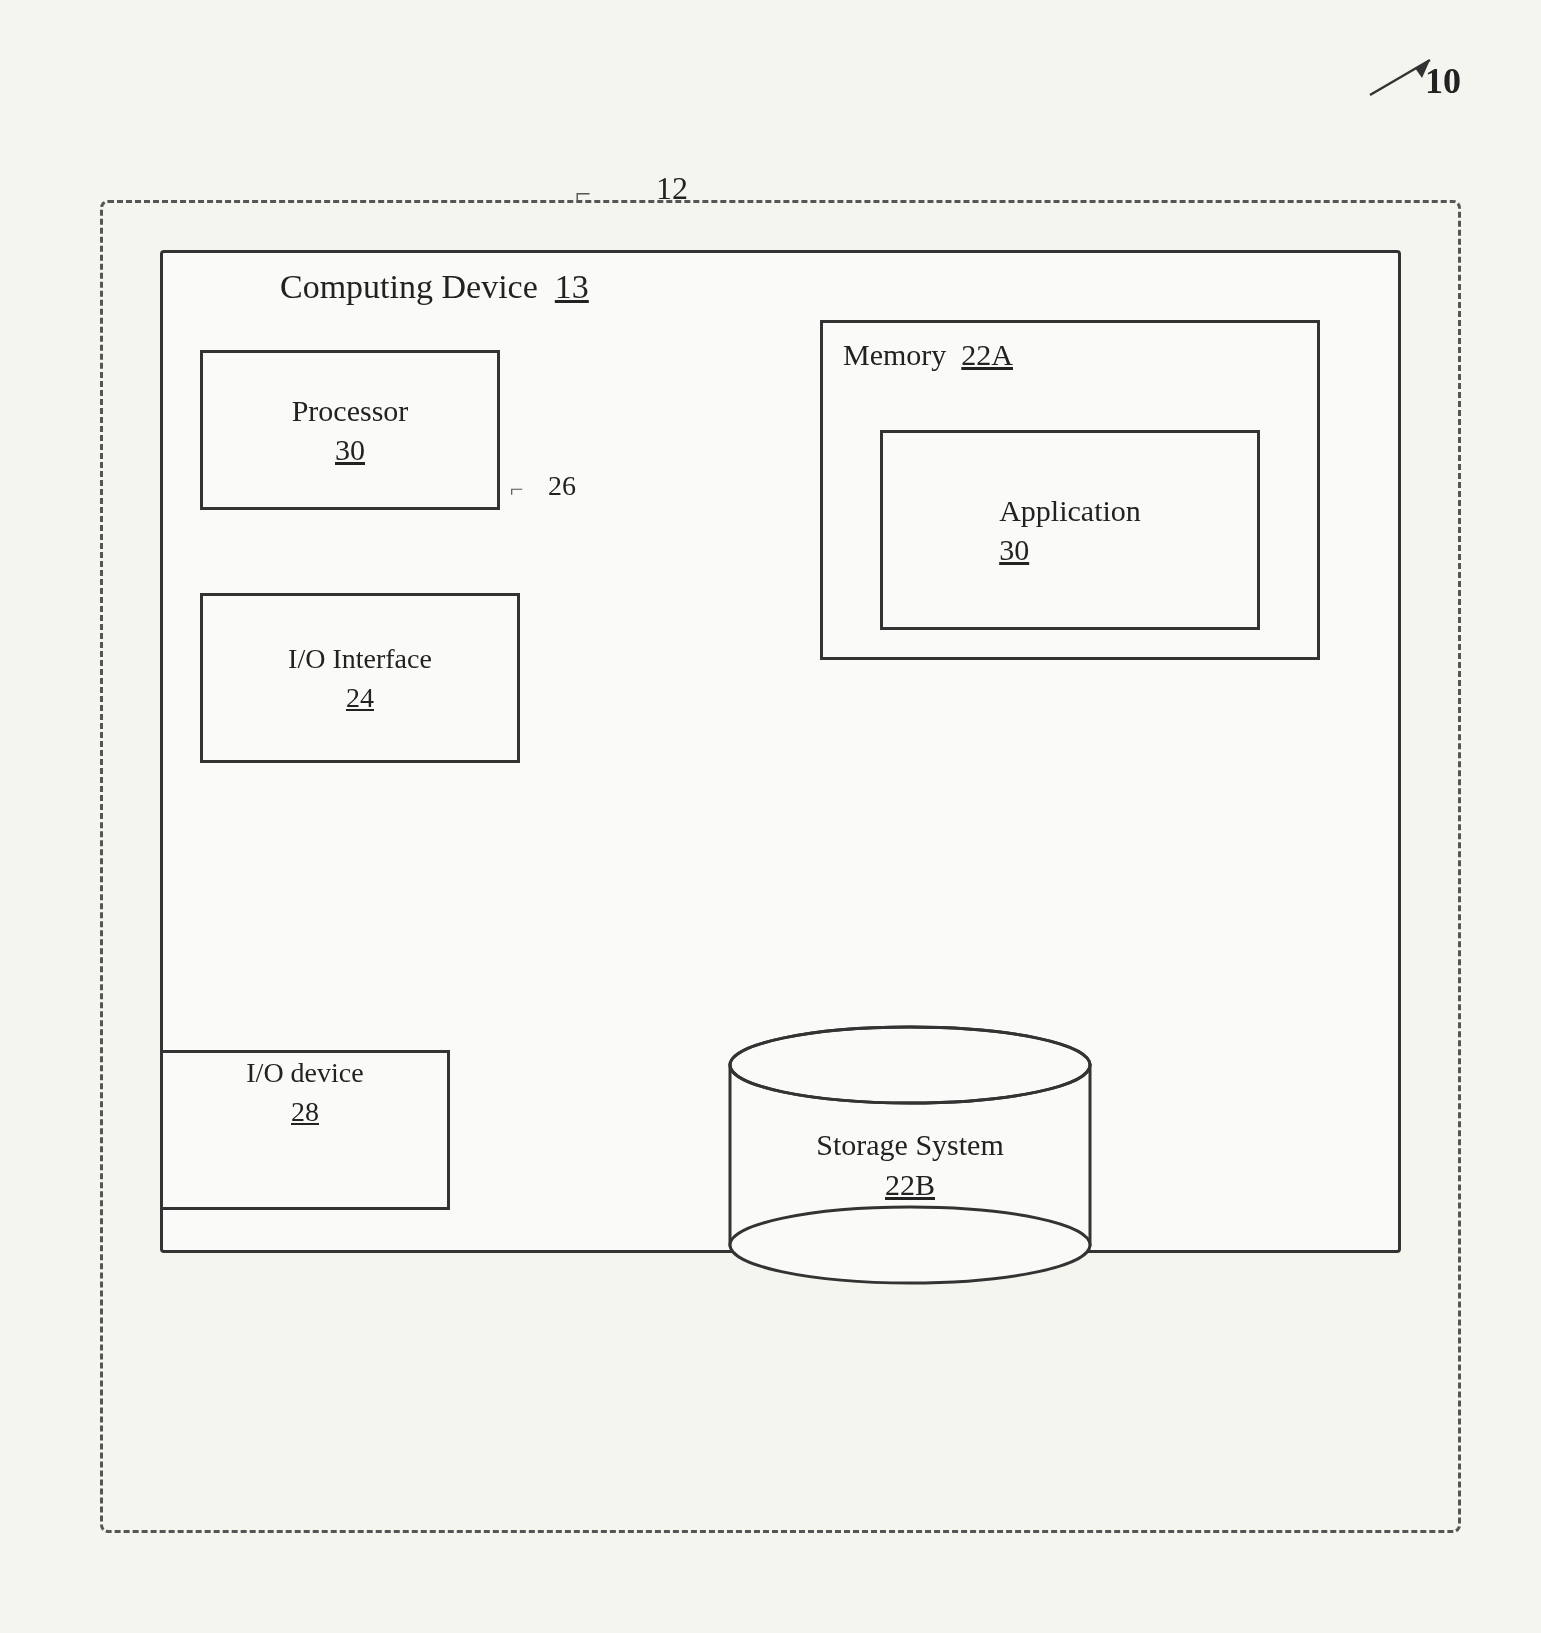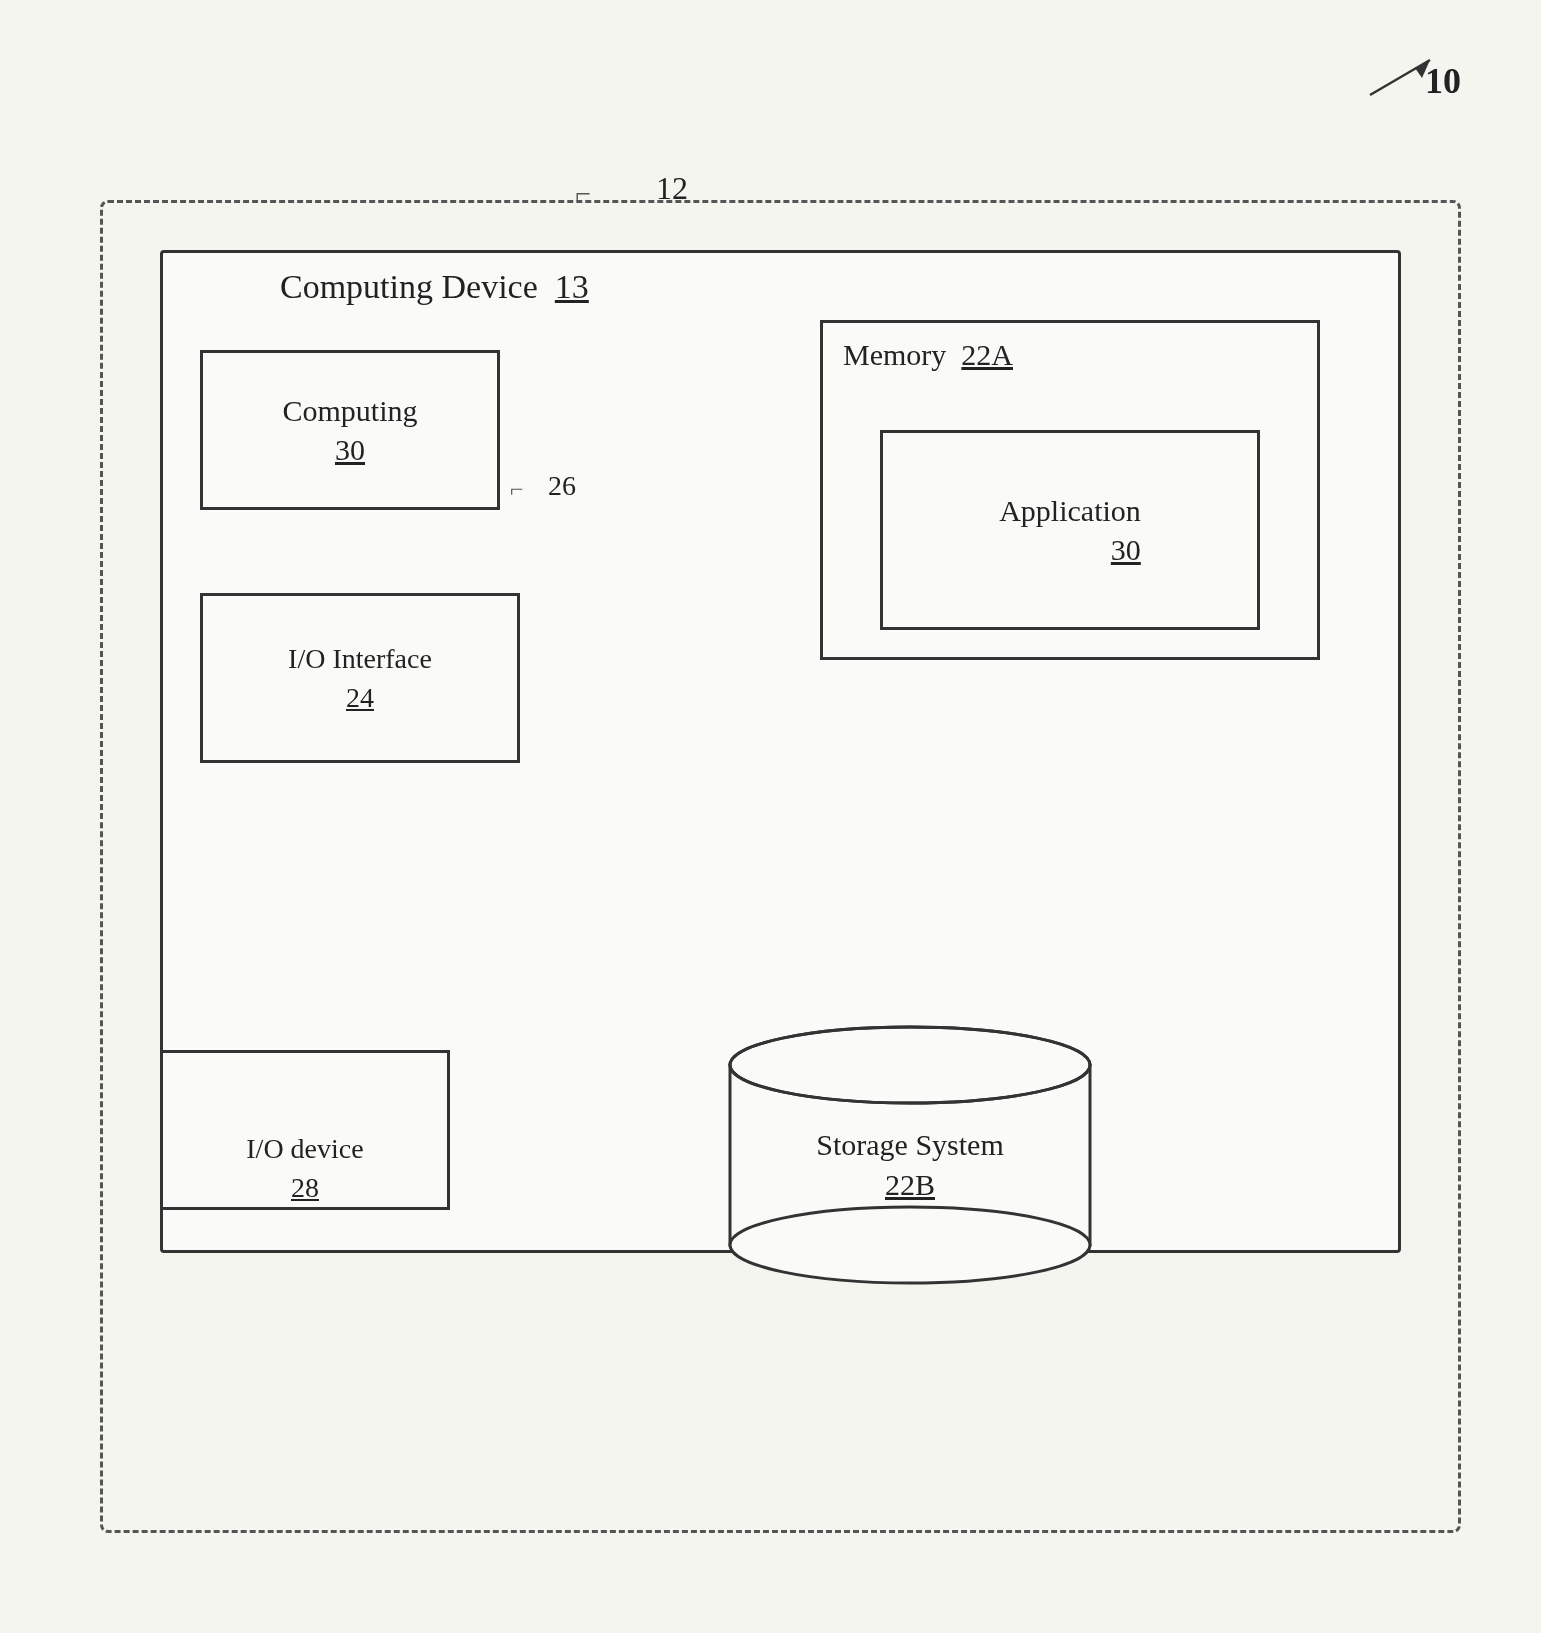--- a/index.html
+++ b/index.html
@@ -116,21 +116,21 @@
       border: 3px solid #333;
       background: #fafaf8;
       display: flex;
       flex-direction: column;
       align-items: center;
       justify-content: center;
     }
     .application-label {
       font-size: 30px;
       color: #222;
-      text-align: right;
+      text-align: left;
       line-height: 1.3;
     }
 
     
     .io-interface-box {
       position: absolute;
       top: 580px;
       left: 200px;
       width: 320px;
       height: 170px;
@@ -154,21 +154,21 @@
       position: absolute;
       top: 1050px;
       left: 160px;
       width: 290px;
       height: 160px;
       border: 3px solid #333;
       background: #fafaf8;
       display: flex;
       flex-direction: column;
       align-items: center;
-      justify-content: flex-end;
+      justify-content: flex-start;
     }
     .io-device-label {
       font-size: 28px;
       color: #222;
       text-align: center;
       line-height: 1.4;
     }
 
     
     .storage-system {
@@ -244,21 +244,21 @@
 <div class="outer-dashed"></div>
 
 <div class="computing-device"></div>
 
 <div class="computing-device-label">
   <span>Computing Device</span>&nbsp;&nbsp;<span class="underlined">13</span>
 </div>
 
 <div class="processor-box">
   <div class="processor-label">
-    <span>Computing</span><br>
+    <span>Processor</span><br>
     <span class="underlined">30</span>
   </div>
 </div>
 
 <div class="memory-box">
   <div class="memory-label-area">
     <span>Memory</span>&nbsp;&nbsp;<span class="underlined">22A</span>
   </div>
 </div>
 

